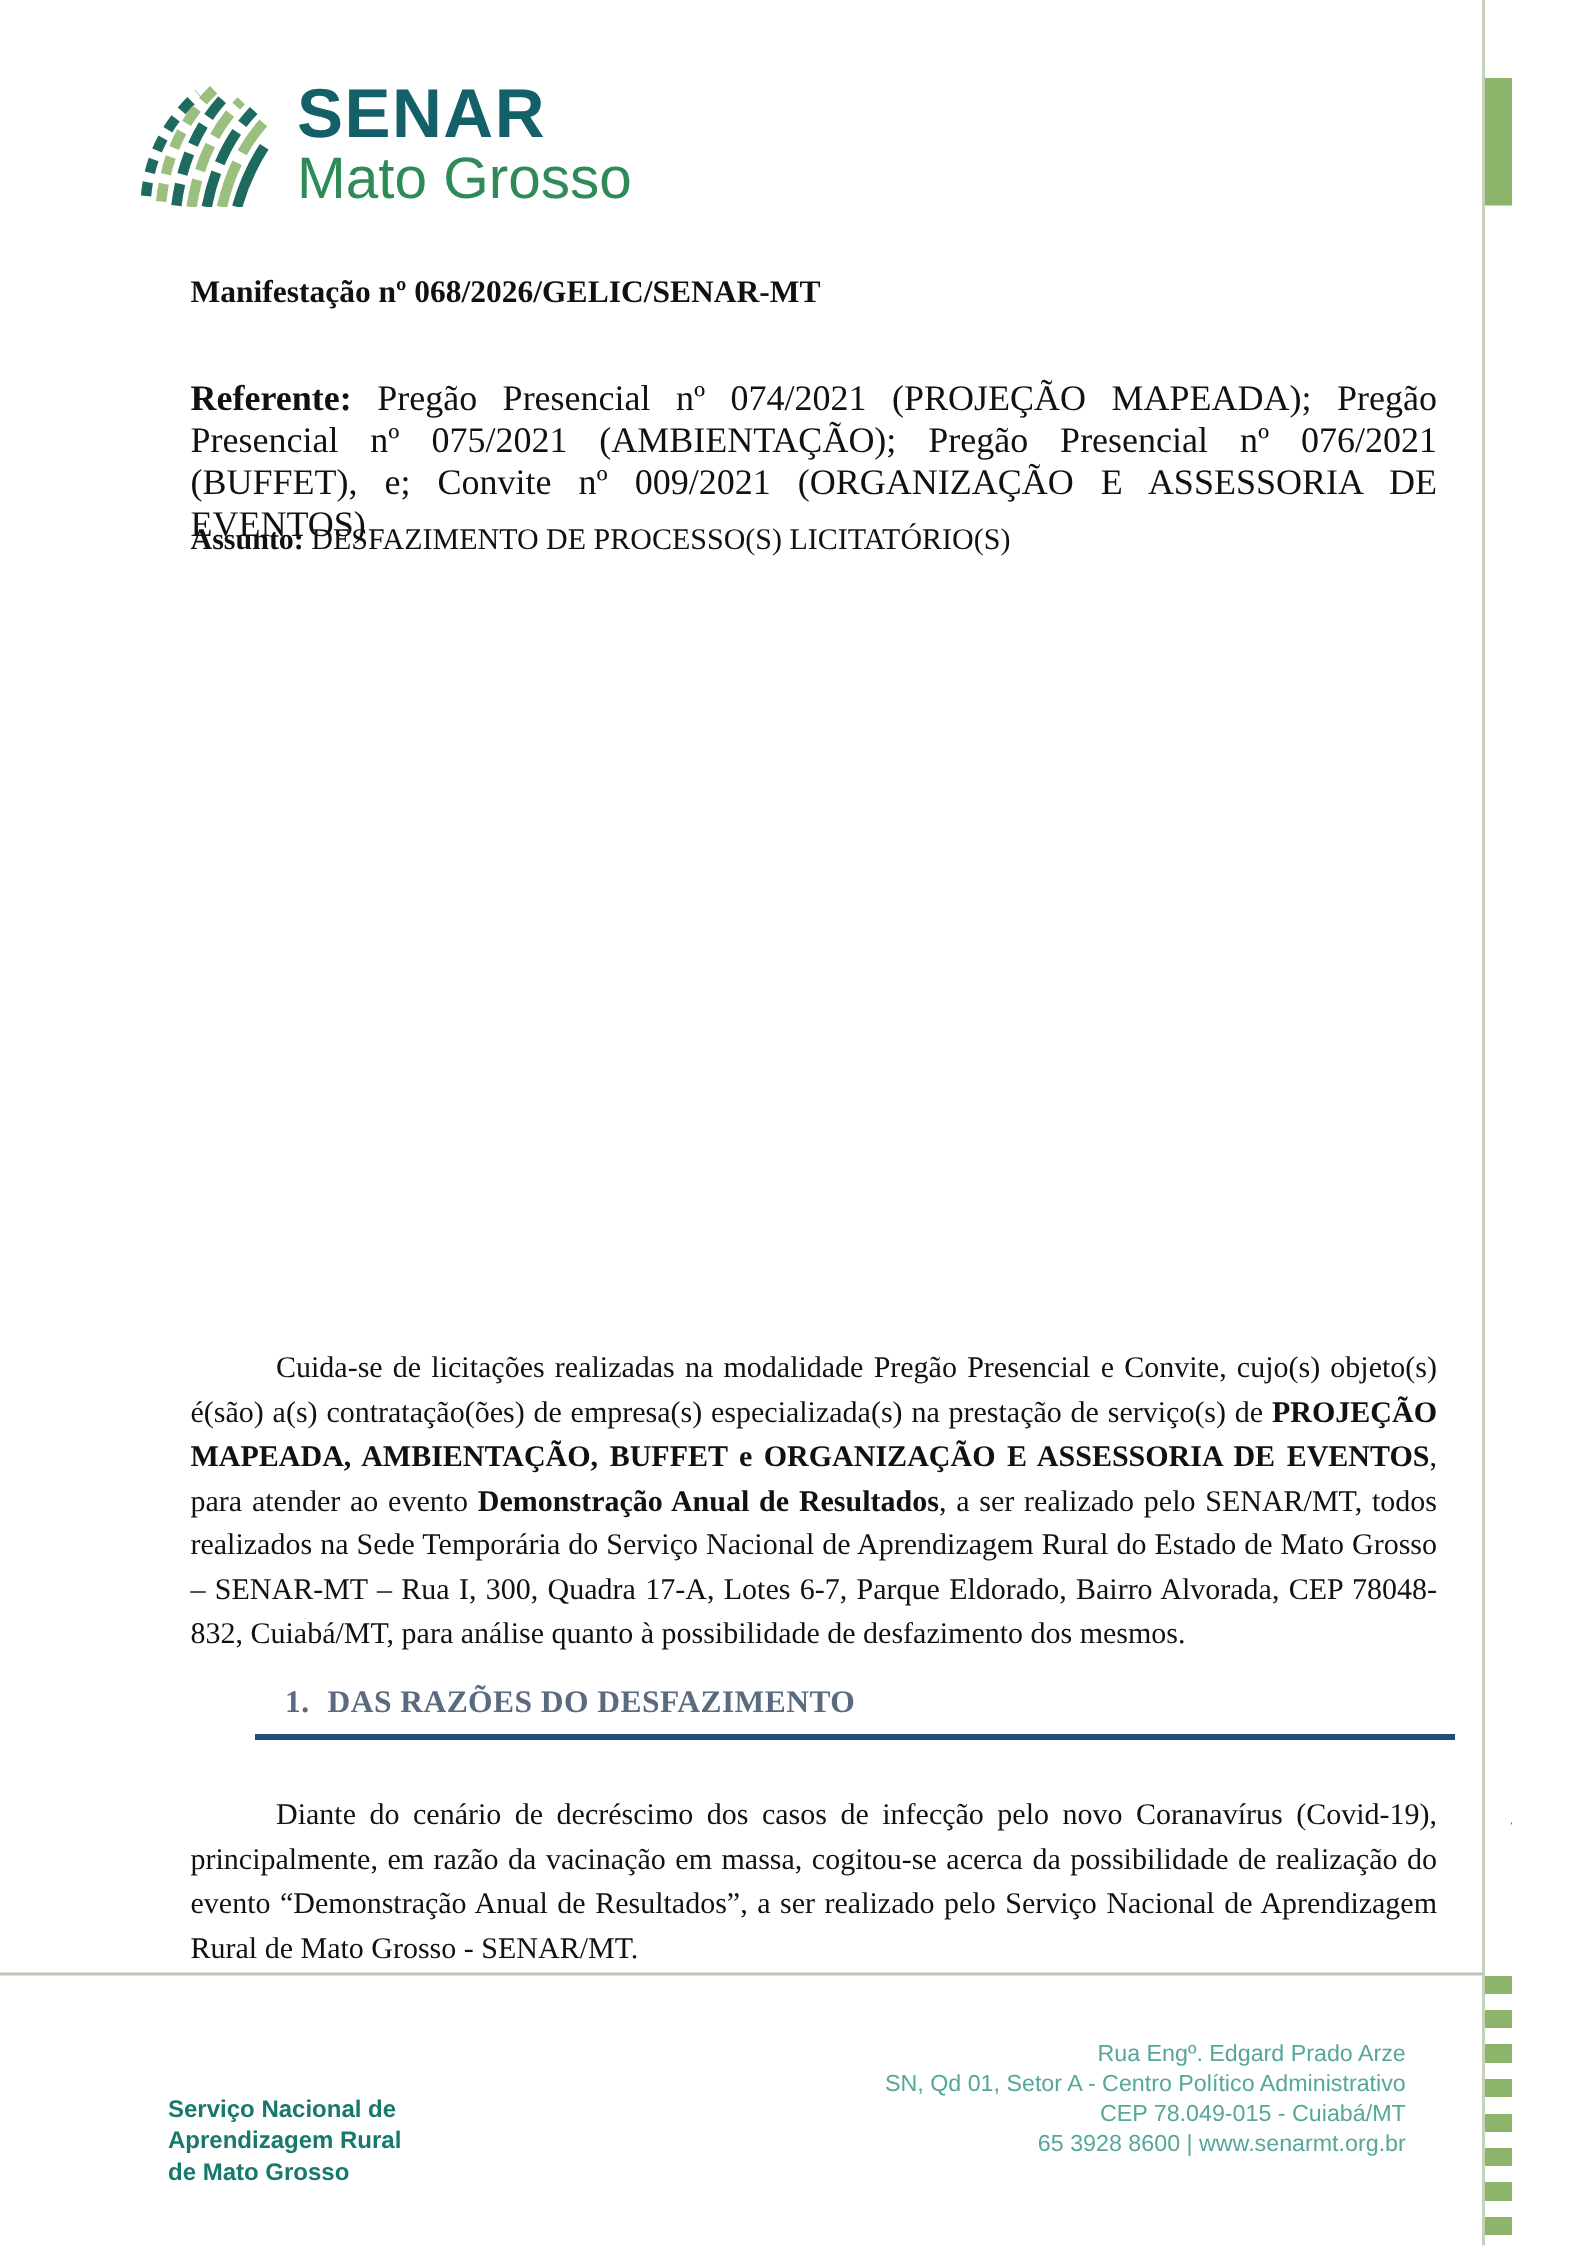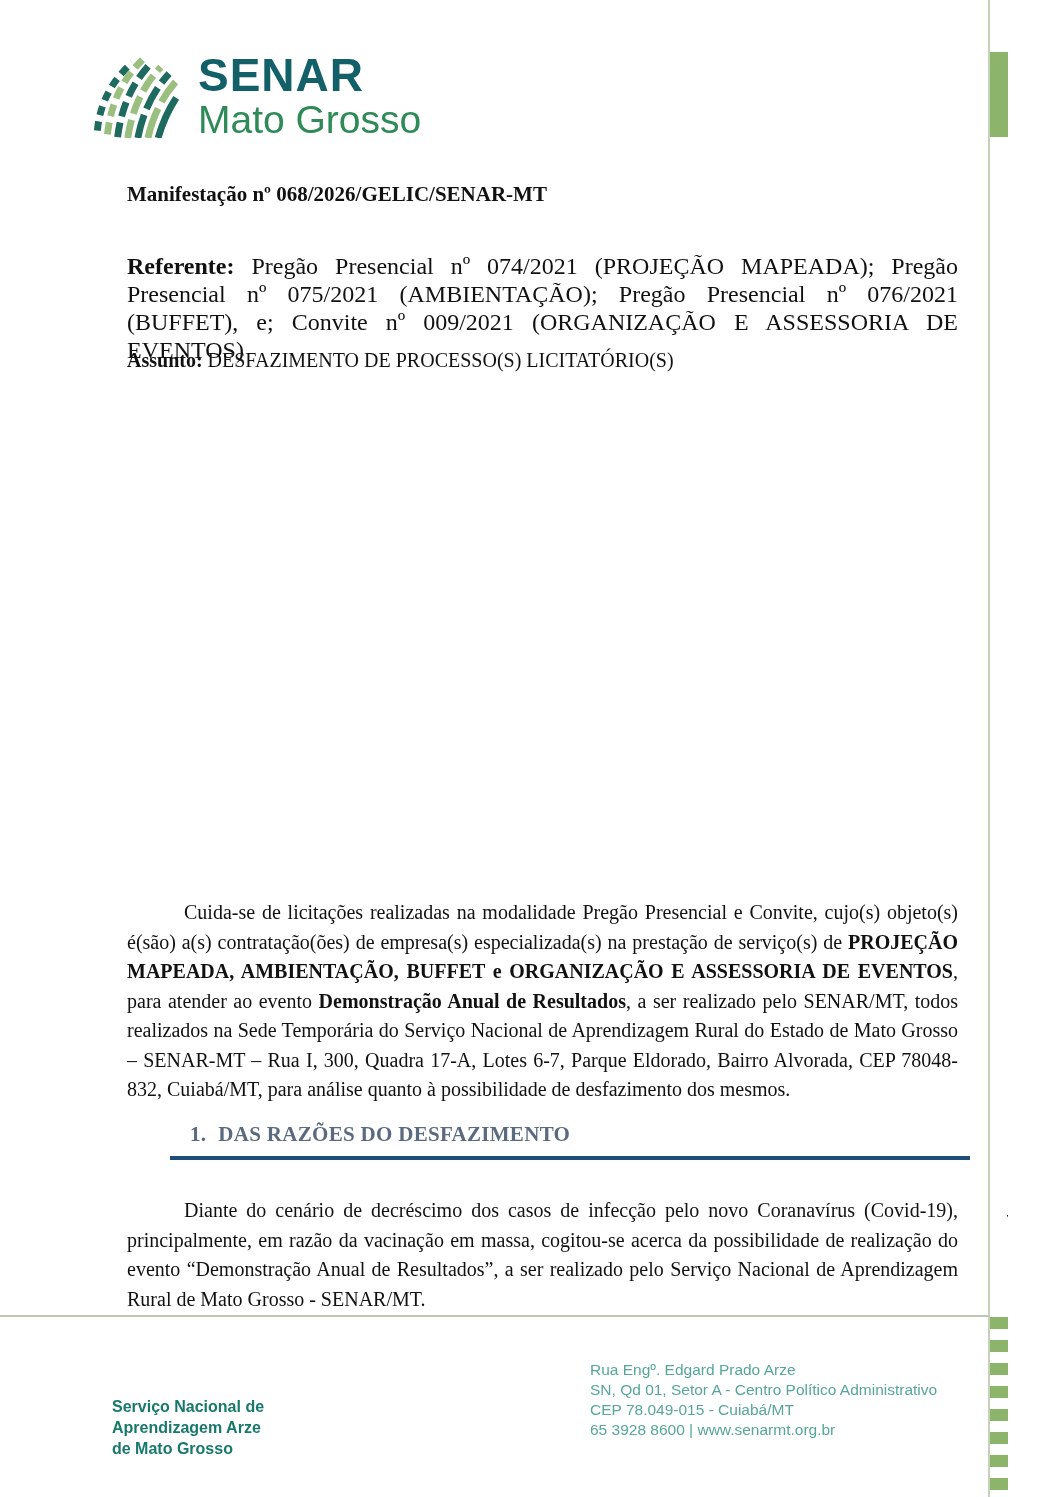--- a/index.html
+++ b/index.html
@@ -95,21 +95,21 @@
 
   
   .footer-org {
     position: absolute; left: 112px; top: 1356px;
     font-family: "Liberation Sans", "DejaVu Sans", sans-serif;
     font-size: 16px; font-weight: 700; color: #17786c; line-height: 21px; margin-top: 40px;
   }
   .footer-address {
     position: absolute; left: 590px; top: 1360px;
     font-family: "Liberation Sans", "DejaVu Sans", sans-serif;
-    font-size: 15.5px; font-weight: 400; color: #56a79a; line-height: 20px;
+    font-size: 15.5px; font-weight: 400; color: #56a79a; line-height: 20px; text-align: right;
   }
 </style>
 </head>
 <body>
 
 <div class="page">
 
   <div class="v-rail"></div>
   <div class="top-green-block"></div>
   <div class="footer-sep"></div>
@@ -147,21 +147,21 @@
 
   <p class="para para-2">Diante do cenário de decréscimo dos casos de infecção pelo novo Coranavírus (Covid-19), principalmente, em razão da vacinação em massa, cogitou-se acerca da possibilidade de realização do evento “Demonstração Anual de Resultados”, a ser realizado pelo Serviço Nacional de Aprendizagem Rural de Mato Grosso - SENAR/MT.</p>
 
   <div class="page-number">
     <span class="pg-label">Página</span>
     <span class="pg-num">1</span>
   </div>
 
   <div class="footer-org">
     <div>Serviço Nacional de</div>
-    <div>Aprendizagem Arze</div>
+    <div>Aprendizagem Rural</div>
     <div>de Mato Grosso</div>
   </div>
   <div class="footer-address">
     <div>Rua Engº. Edgard Prado Arze</div>
     <div>SN, Qd 01, Setor A - Centro Político Administrativo</div>
     <div>CEP 78.049-015 - Cuiabá/MT</div>
     <div>65 3928 8600 | www.senarmt.org.br</div>
   </div>
 
 </div>

